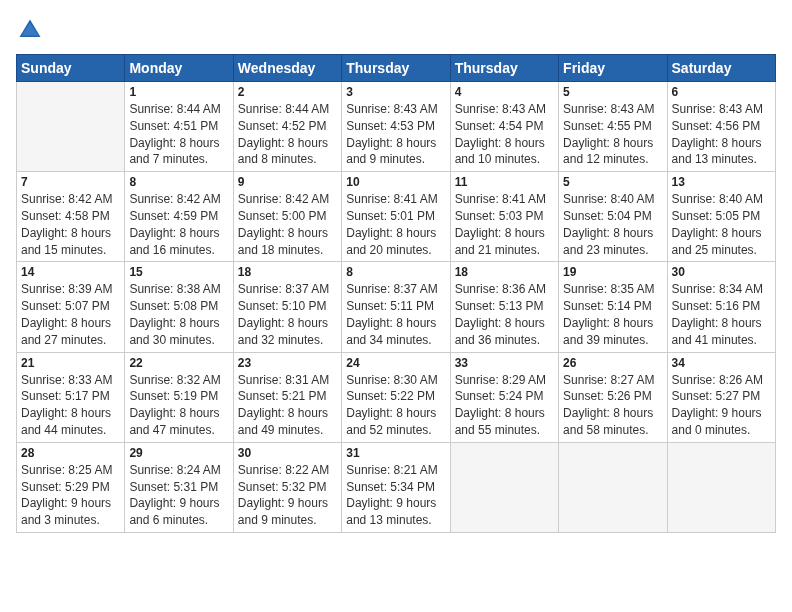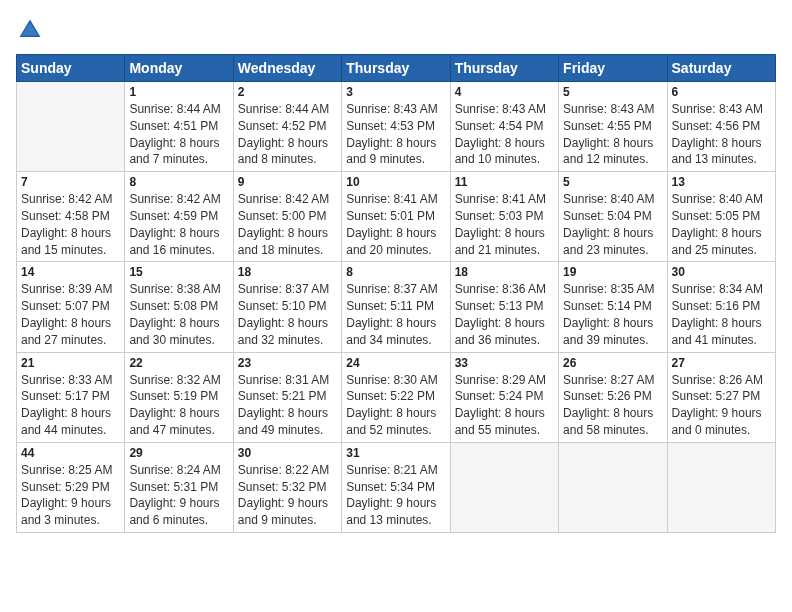--- a/index.html
+++ b/index.html
@@ -230,27 +230,27 @@
           </td>
           <td>
             <div class="day-number">33</div>
             <div class="day-info">Sunrise: 8:29 AM<br>Sunset: 5:24 PM<br>Daylight: 8 hours and 55 minutes.</div>
           </td>
           <td>
             <div class="day-number">26</div>
             <div class="day-info">Sunrise: 8:27 AM<br>Sunset: 5:26 PM<br>Daylight: 8 hours and 58 minutes.</div>
           </td>
           <td>
-            <div class="day-number">27</div>
+            <div class="day-number">34</div>
             <div class="day-info">Sunrise: 8:26 AM<br>Sunset: 5:27 PM<br>Daylight: 9 hours and 0 minutes.</div>
           </td>
         </tr>
         <tr>
           <td>
-            <div class="day-number">44</div>
+            <div class="day-number">28</div>
             <div class="day-info">Sunrise: 8:25 AM<br>Sunset: 5:29 PM<br>Daylight: 9 hours and 3 minutes.</div>
           </td>
           <td>
             <div class="day-number">29</div>
             <div class="day-info">Sunrise: 8:24 AM<br>Sunset: 5:31 PM<br>Daylight: 9 hours and 6 minutes.</div>
           </td>
           <td>
             <div class="day-number">30</div>
             <div class="day-info">Sunrise: 8:22 AM<br>Sunset: 5:32 PM<br>Daylight: 9 hours and 9 minutes.</div>
           </td>

